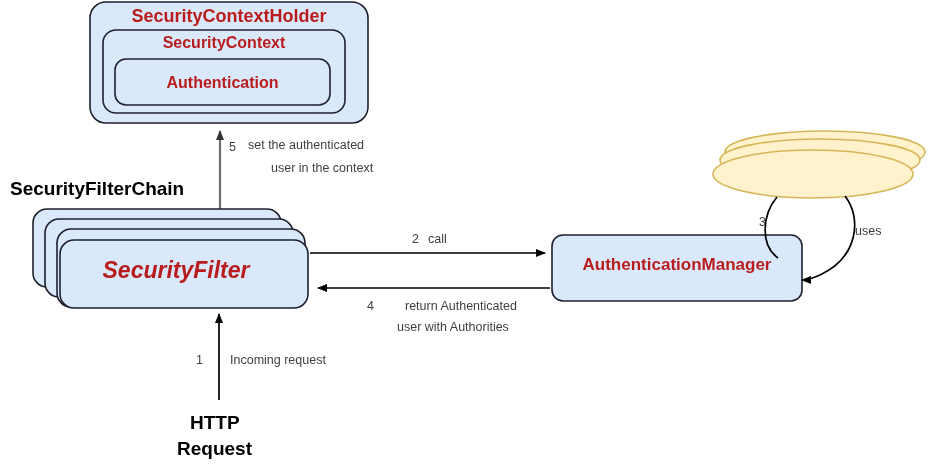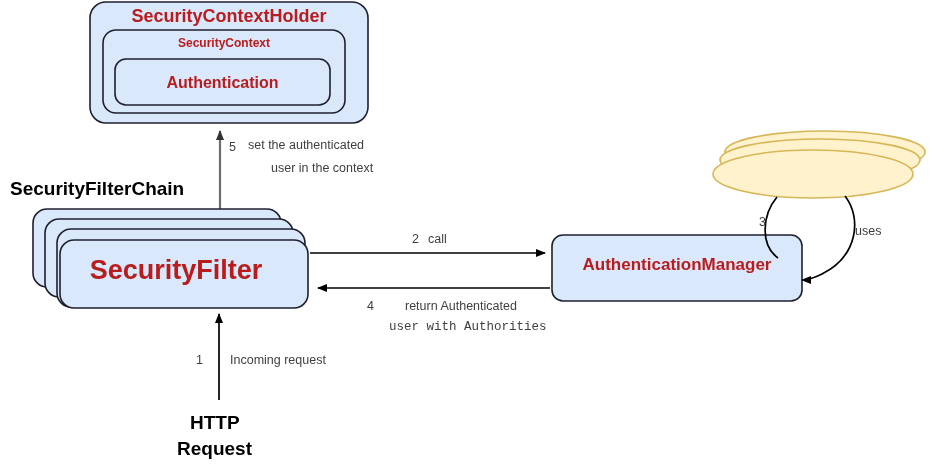--- a/index.html
+++ b/index.html
@@ -45,39 +45,39 @@
     font-size: 12.5px;
   }
   .plain-label {
     position: absolute;
     font-weight: bold;
     color: #000000;
     white-space: nowrap;
   }
   
   #lbl-holder   { left: 90px;  top: 2px;   width: 278px; height: 28px; font-size: 18px; }
-  #lbl-context  { left: 103px; top: 30px;  width: 242px; height: 26px; font-size: 12px; }
+  #lbl-context  { left: 103px; top: 30px;  width: 242px; height: 26px; font-size: 16px; }
   #lbl-auth     { left: 115px; top: 62px;  width: 215px; height: 42px; font-size: 16px; }
-  #lbl-filter   { left: 60px;  top: 240px; width: 232px; height: 60px; font-size: 27px; }
+  #lbl-filter   { left: 60px;  top: 240px; width: 232px; height: 60px; font-size: 23px; font-style: italic; }
   #lbl-manager  { left: 552px; top: 235px; width: 250px; height: 59px; font-size: 17px; }
   #lbl-provider { left: 713px; top: 160px; width: 200px; height: 28px; font-size: 15.5px; }
   #lbl-chain    { left: 10px;  top: 178px; font-size: 19px; }
   #lbl-http1    { left: 190px; top: 412px; font-size: 19px; }
   #lbl-http2    { left: 177px; top: 438px; font-size: 19px; text-align: right; }
 
   #en-5  { left: 229px; top: 140px; }
   #el-5a { left: 248px; top: 138px; }
   #el-5b { left: 271px; top: 161px; }
 
   #en-2  { left: 412px; top: 232px; }
   #el-2  { left: 428px; top: 232px; }
 
   #en-4  { left: 367px; top: 299px; }
   #el-4a { left: 385px; top: 299px; padding-left: 20px; }
-  #el-4b { left: 389px; top: 320px; font-family: Liberation Mono, monospace; }
+  #el-4b { left: 397px; top: 320px; }
 
   #en-1  { left: 196px; top: 353px; }
   #el-1  { left: 230px; top: 353px; }
 
   #en-3  { left: 759px; top: 215px; }
   #el-uses { left: 855px; top: 224px; }
 </style>
 </head>
 <body>
 

